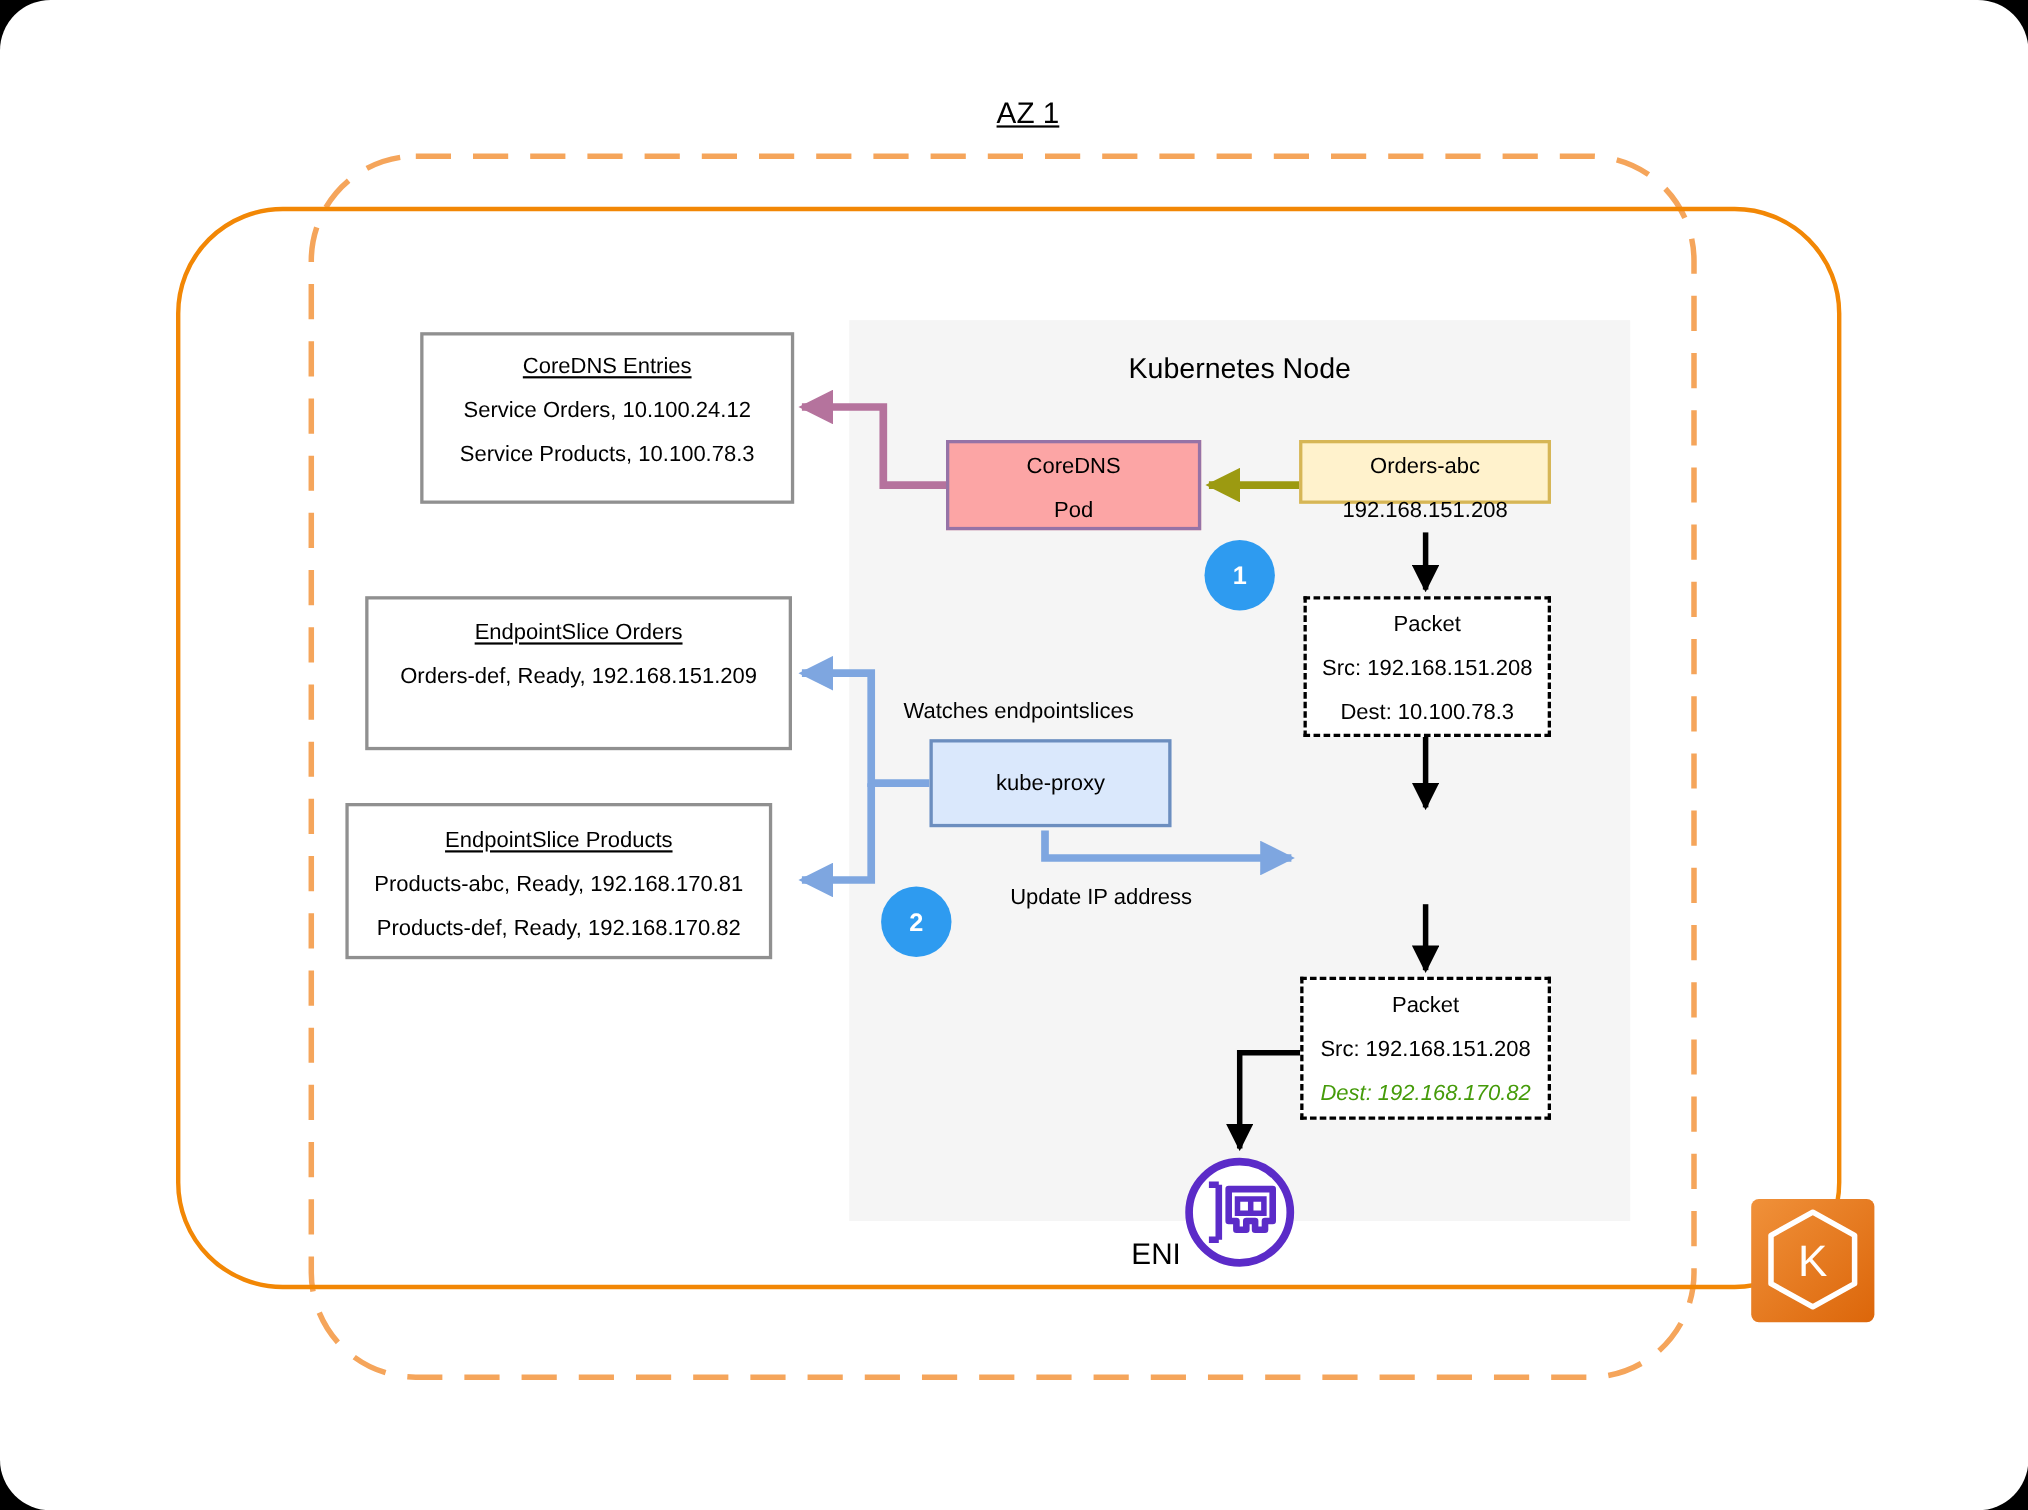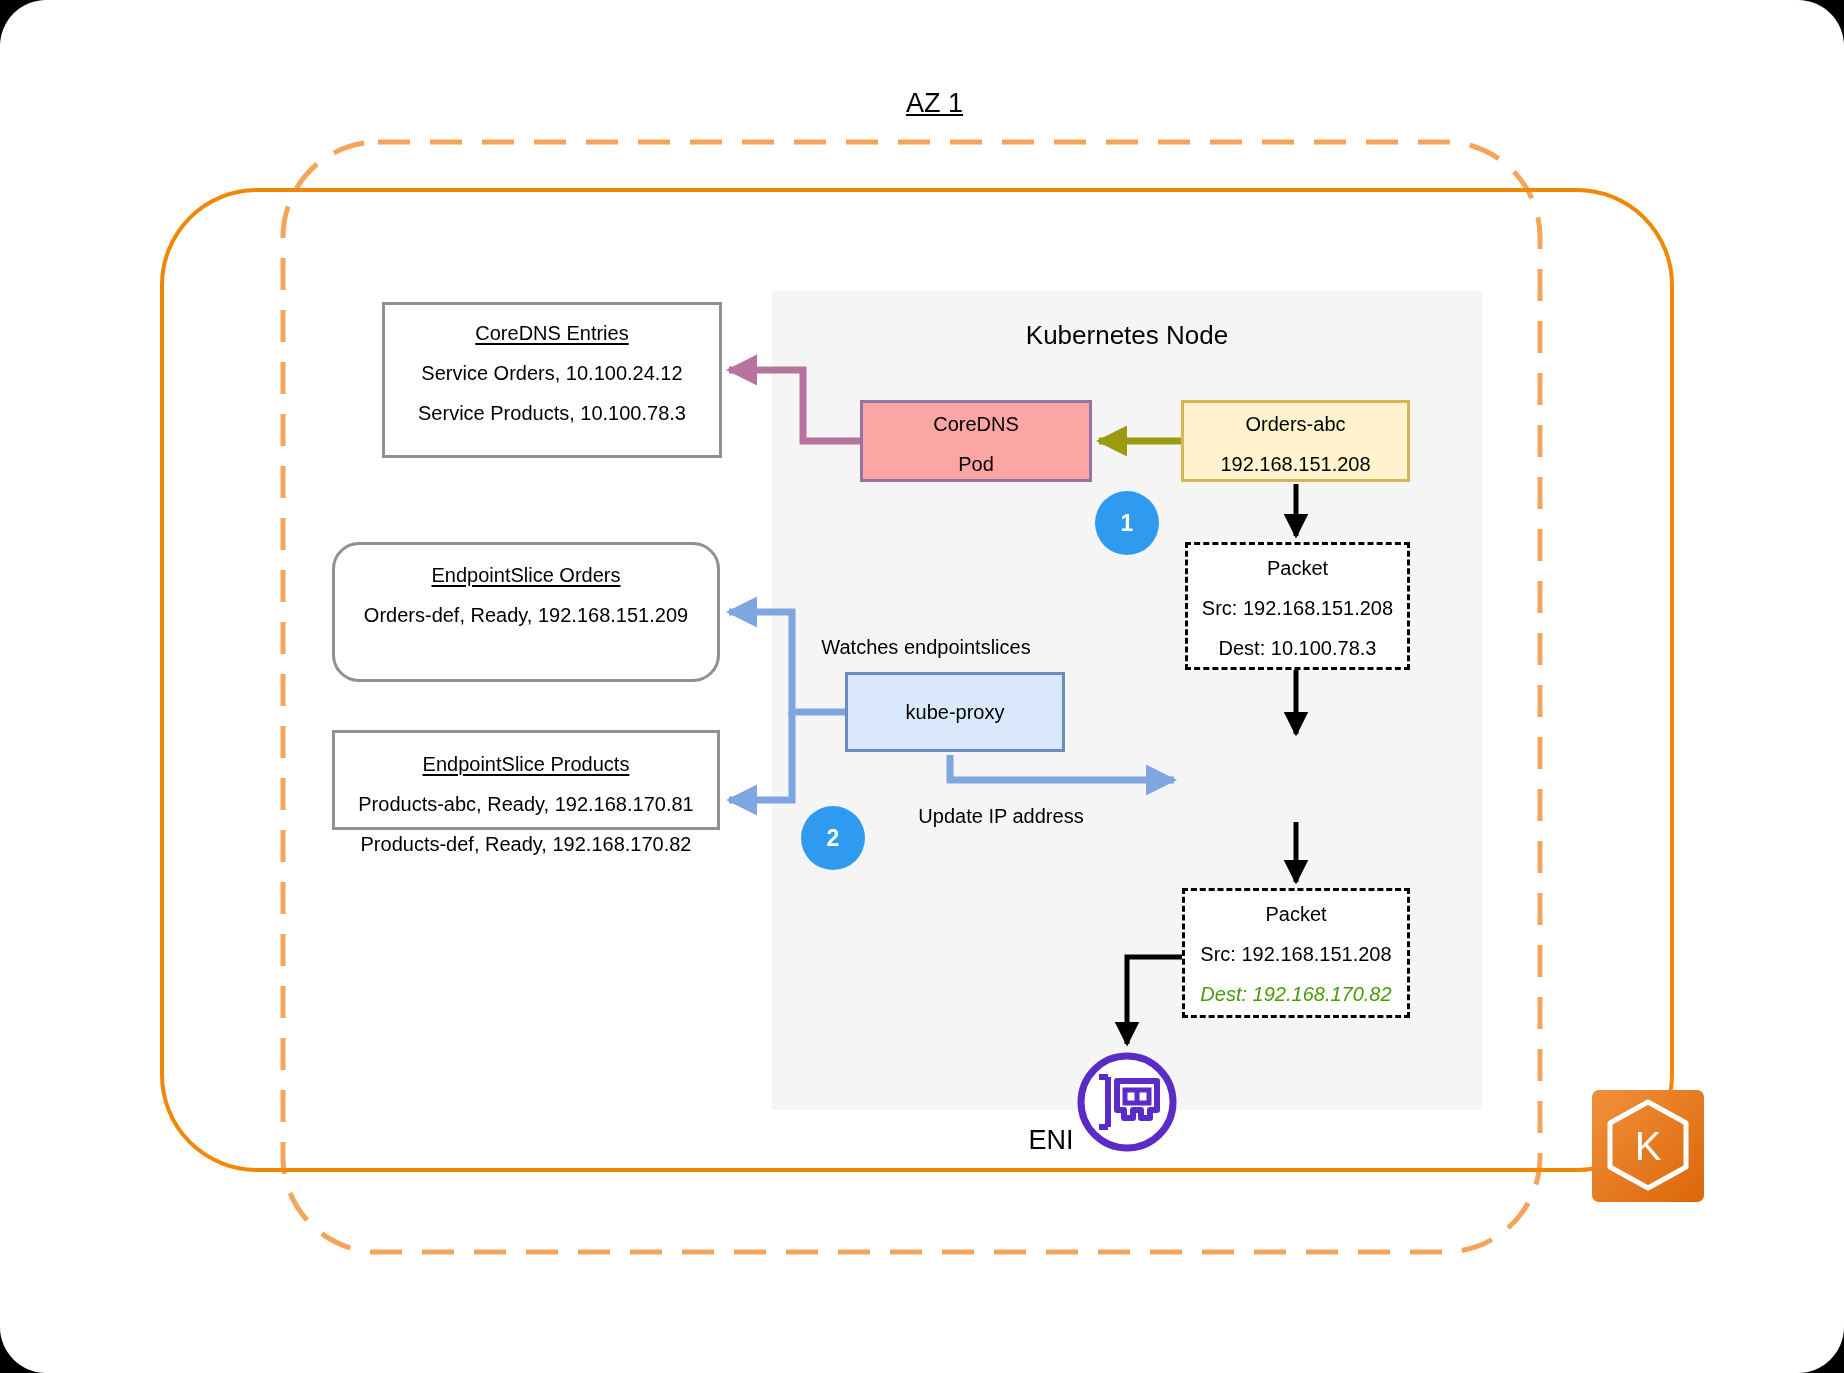--- a/index.html
+++ b/index.html
@@ -12,24 +12,24 @@
   
   #az-label{left:763px;top:88px;width:200px;text-align:right;font-size:27px;text-decoration:underline;}
   
   #node-panel{left:772px;top:291px;width:710px;height:819px;background:#F5F5F5;}
   #node-title{left:772px;top:320px;width:710px;text-align:center;font-size:26px;}
   
   .box{box-sizing:border-box;text-align:center;font-size:20px;line-height:40px;background:#fff;}
   .gray-box{border:3px solid #909090;}
   .u{text-decoration:underline;text-underline-offset:3px;}
   #coredns-entries{left:382px;top:302px;width:340px;height:156px;padding-top:8px;}
-  #es-orders{left:332px;top:542px;width:388px;height:140px;padding-top:10px;border-radius:27px;}
-  #es-products{left:332px;top:730px;width:388px;height:100px;padding-top:11px;}
+  #es-orders{left:332px;top:542px;width:388px;height:140px;padding-top:10px;}
+  #es-products{left:314px;top:730px;width:388px;height:142px;padding-top:11px;}
   #coredns-pod{left:860px;top:400px;width:232px;height:82px;background:#fca5a5;border:3px solid #9673A6;padding-top:1px;}
-  #orders-pod{left:1181px;top:400px;width:229px;height:82px;background:#FFF2CC;border:3px solid #D6B656;padding-top:1px;}
+  #orders-pod{left:1181px;top:400px;width:229px;height:58px;background:#FFF2CC;border:3px solid #D6B656;padding-top:1px;}
   .packet{border:3.5px dashed #000;line-height:40px;padding-top:3px;}
   #packet1{left:1185px;top:542px;width:225px;height:128px;}
   #packet2{left:1182px;top:888px;width:228px;height:130px;}
   .dest-green{color:#459B0A;font-style:italic;}
   #kube-proxy{left:845px;top:672px;width:220px;height:80px;background:#DAE8FC;border:3px solid #6C8EBF;display:flex;align-items:center;justify-content:center;}
   #iptables{left:1183px;top:740px;width:227px;height:80px;background:#DAE8FC;border:3px solid #6C8EBF;border-radius:16px;display:flex;align-items:center;justify-content:center;}
   
   .flabel{font-size:20px;text-align:center;}
   #watches-label{left:776px;top:636px;width:300px;}
   #update-label{left:851px;top:805px;width:300px;}

